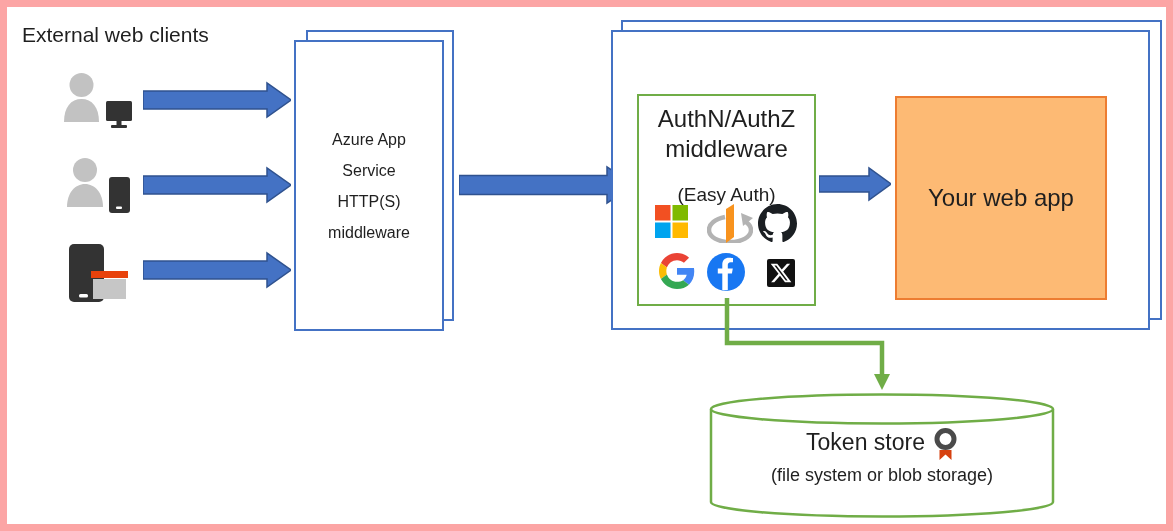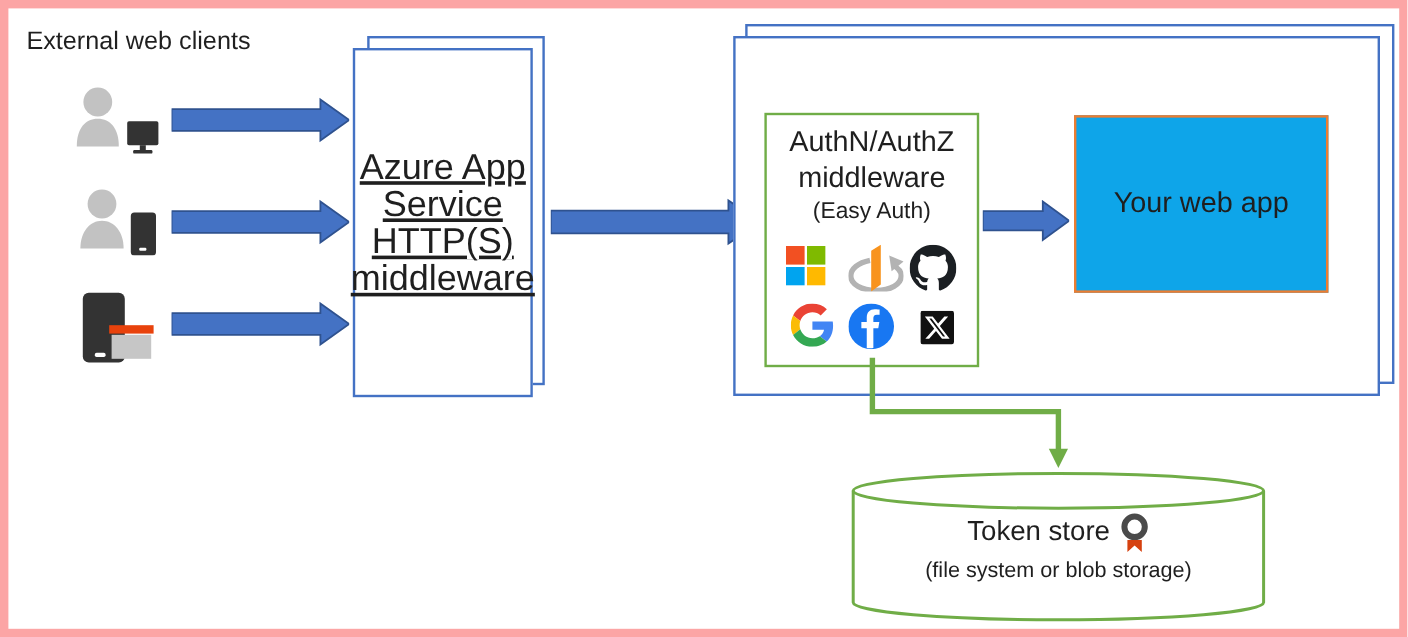--- a/index.html
+++ b/index.html
@@ -8,31 +8,31 @@
     border:7px solid #fca5a5;background:#fff;overflow:hidden;
     font-family:"Liberation Sans",sans-serif;color:#1f1f1f;
   }
   .abs{position:absolute;}
   .box{position:absolute;background:#fff;box-sizing:border-box;}
   .blue-border{border:2px solid #4472C4;}
   .ext-label{left:15px;top:16px;font-size:21px;}
   .frontends-back{left:299px;top:23px;width:148px;height:291px;}
   .frontends-front{left:287px;top:33px;width:150px;height:291px;
     display:flex;flex-direction:column;align-items:center;justify-content:center;
-    font-size:30px;line-height:31px;text-align:center;text-decoration:underline;}
+    font-size:16px;line-height:31px;text-align:center;}
   .compute-back{left:614px;top:13px;width:541px;height:300px;}
   .compute-front{left:604px;top:23px;width:539px;height:300px;}
   .compute-title{left:604px;top:29px;width:539px;text-align:center;font-size:26px;}
   .authn-box{left:630px;top:87px;width:179px;height:212px;border:2.5px solid #70AD47;
     background:#fff;text-align:center;}
   .authn-l1{margin-top:8px;font-size:24px;line-height:30px;}
   .authn-l2{font-size:24px;line-height:30px;}
-  .authn-l3{font-size:19px;line-height:22px;margin-top:2px;}
-  .webapp-box{left:888px;top:89px;width:212px;height:148px;border:2.5px solid #ED7D31;
-    background:#0ea5e9;display:flex;align-items:center;justify-content:center;font-size:24px;}
+  .authn-l3{font-size:19px;line-height:22px;margin-top:20px;}
+  .webapp-box{left:888px;top:89px;width:212px;height:204px;border:2.5px solid #ED7D31;
+    background:#fdba74;display:flex;align-items:center;justify-content:center;font-size:24px;}
   .token-text{left:703px;top:420px;width:344px;display:flex;flex-direction:column;
     align-items:center;text-align:center;}
   .token-title-row{display:flex;align-items:flex-start;gap:8px;font-size:23px;line-height:30px;}
   .token-sub{font-size:18px;line-height:24px;margin-top:2px;}
 </style>
 </head>
 <body>
 
 <div class="canvas">
 

